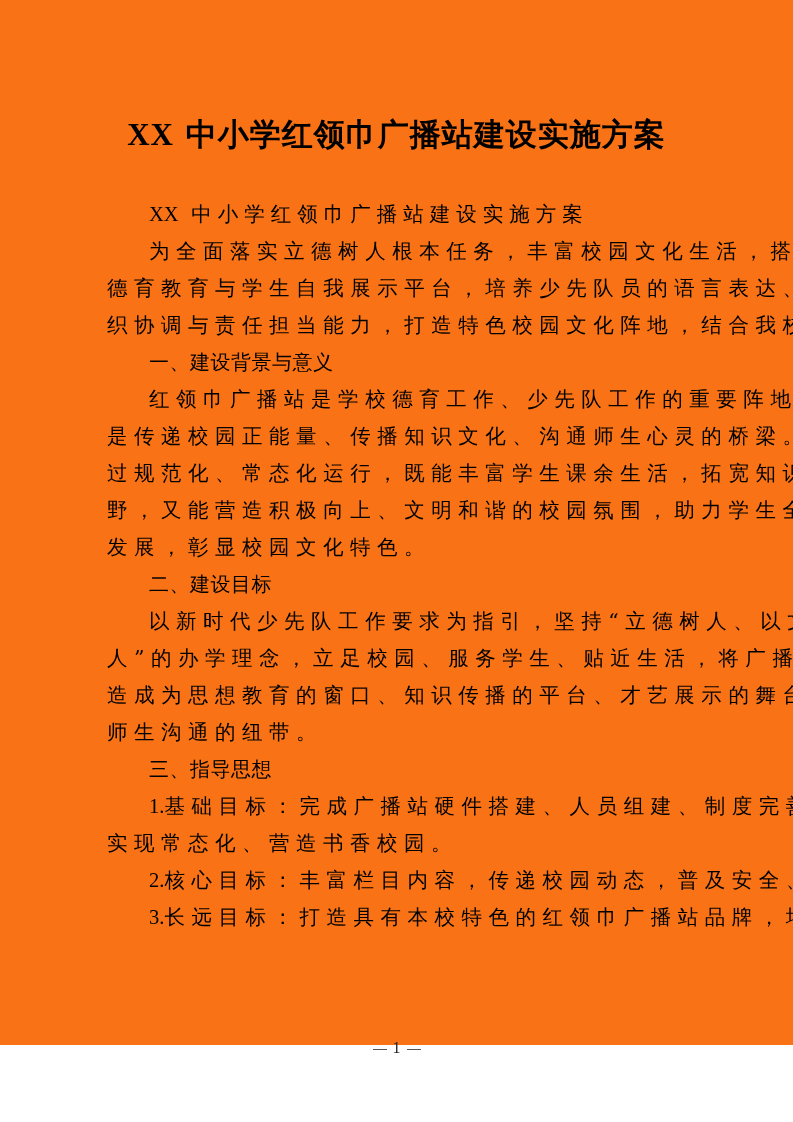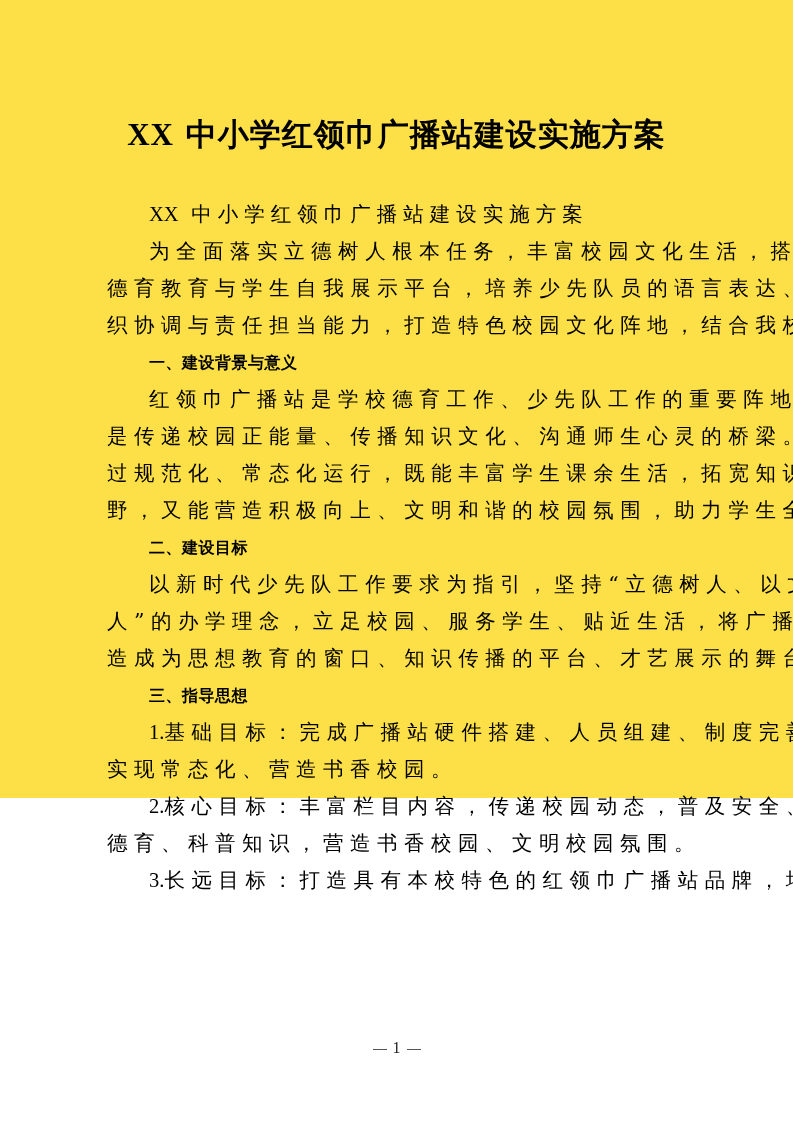--- a/index.html
+++ b/index.html
@@ -13,22 +13,22 @@
       position: relative;
       overflow: hidden;
       color: #000000;
       font-family: "DejaVu Serif", "Liberation Serif", serif;
     }
     .page {
       position: absolute;
       left: 0;
       top: 0;
       width: 793px;
-      height: 798px;
-      background: #fde047;
+      height: 1045px;
+      background: #f97316;
     }
     .doc-title {
       position: absolute;
       left: 0;
       top: 112px;
       width: 793px;
       text-align: center;
       font-family: "DejaVu Sans", "Liberation Sans", sans-serif;
       font-weight: bold;
       font-size: 31px;
@@ -63,22 +63,22 @@
       text-align-last: justify;
       letter-spacing: 0;
     }
     .line .latin {
       font-family: "Liberation Serif", "DejaVu Serif", serif;
       letter-spacing: 0;
     }
     .heading {
       height: 37px;
       line-height: 37px;
-      font-size: 16px;
-      font-weight: bold;
+      font-size: 20px;
+      font-weight: normal;
       font-family: "DejaVu Sans", "Liberation Sans", sans-serif;
       padding-left: 42px;
       letter-spacing: 0.5px;
       white-space: nowrap;
     }
     .footer {
       position: absolute;
       left: 0;
       top: 1036px;
       width: 793px;
@@ -113,40 +113,41 @@
       <div class="line justify" style="word-spacing: 0px;">德​ 育​ 教​ 育​ 与​ 学​ 生​ 自​ 我​ 展​ 示​ 平​ 台​ ，​ 培​ 养​ 少​ 先​ 队​ 员​ 的​ 语​ 言​ 表​ 达​ 、​ 组</div>
       <div class="line justify" style="word-spacing: 0px;">织​ 协​ 调​ 与​ 责​ 任​ 担​ 当​ 能​ 力​ ，​ 打​ 造​ 特​ 色​ 校​ 园​ 文​ 化​ 阵​ 地​ ，​ 结​ 合​ 我​ 校​ 实</div>
     </div>
 
     <div>
       <div class="heading">一、建设背景与意义</div>
       <div class="line indent justify" style="word-spacing: 0px;">红​ 领​ 巾​ 广​ 播​ 站​ 是​ 学​ 校​ 德​ 育​ 工​ 作​ 、​ 少​ 先​ 队​ 工​ 作​ 的​ 重​ 要​ 阵​ 地​ ，</div>
       <div class="line justify" style="word-spacing: 0px;">是​ 传​ 递​ 校​ 园​ 正​ 能​ 量​ 、​ 传​ 播​ 知​ 识​ 文​ 化​ 、​ 沟​ 通​ 师​ 生​ 心​ 灵​ 的​ 桥​ 梁​ 。​ 通</div>
       <div class="line justify" style="word-spacing: 0px;">过​ 规​ 范​ 化​ 、​ 常​ 态​ 化​ 运​ 行​ ，​ 既​ 能​ 丰​ 富​ 学​ 生​ 课​ 余​ 生​ 活​ ，​ 拓​ 宽​ 知​ 识​ 视</div>
       <div class="line justify" style="word-spacing: 0px;">野​ ，​ 又​ 能​ 营​ 造​ 积​ 极​ 向​ 上​ 、​ 文​ 明​ 和​ 谐​ 的​ 校​ 园​ 氛​ 围​ ，​ 助​ 力​ 学​ 生​ 全​ 面</div>
+      <div class="line">发展，彰显校园文化特色。</div>
     </div>
 
     <div>
       <div class="heading">二、建设目标</div>
       <div class="line indent justify" style="word-spacing: 0px;">以​ 新​ 时​ 代​ 少​ 先​ 队​ 工​ 作​ 要​ 求​ 为​ 指​ 引​ ，​ 坚​ 持​ “​ 立​ 德​ 树​ 人​ 、​ 以​ 文​ 化</div>
       <div class="line justify" style="word-spacing: 0px;">人​ ”​ 的​ 办​ 学​ 理​ 念​ ，​ 立​ 足​ 校​ 园​ 、​ 服​ 务​ 学​ 生​ 、​ 贴​ 近​ 生​ 活​ ，​ 将​ 广​ 播​ 站​ 打</div>
       <div class="line justify" style="word-spacing: 0px;">造​ 成​ 为​ 思​ 想​ 教​ 育​ 的​ 窗​ 口​ 、​ 知​ 识​ 传​ 播​ 的​ 平​ 台​ 、​ 才​ 艺​ 展​ 示​ 的​ 舞​ 台​ 、</div>
+      <div class="line">师生沟通的纽带。</div>
     </div>
 
     <div>
       <div class="heading">三、指导思想</div>
 
       <div>
         <div class="line indent justify" style="word-spacing: 0px;"><span class="latin">1.</span><span>基​ 础​ 目​ 标​ ：​ 完​ 成​ 广​ 播​ 站​ 硬​ 件​ 搭​ 建​ 、​ 人​ 员​ 组​ 建​ 、​ 制​ 度​ 完​ 善​ ，</span></div>
         <div class="line">实现常态化、营造书香校园。</div>
       </div>
 
       <div>
         <div class="line indent justify" style="word-spacing: 0px;"><span class="latin">2.</span><span>核​ 心​ 目​ 标​ ：​ 丰​ 富​ 栏​ 目​ 内​ 容​ ，​ 传​ 递​ 校​ 园​ 动​ 态​ ，​ 普​ 及​ 安​ 全​ 、</span></div>
-        <div class="line">德育、科普知识，营造书香校园、文明校园氛围。</div>
       </div>
 
       <div>
         <div class="line indent justify" style="word-spacing: 0px;"><span class="latin">3.</span><span>长​ 远​ 目​ 标​ ：​ 打​ 造​ 具​ 有​ 本​ 校​ 特​ 色​ 的​ 红​ 领​ 巾​ 广​ 播​ 站​ 品​ 牌​ ，​ 培</span></div>
       </div>
     </div>
 
   </div>
 
   <div class="footer">

